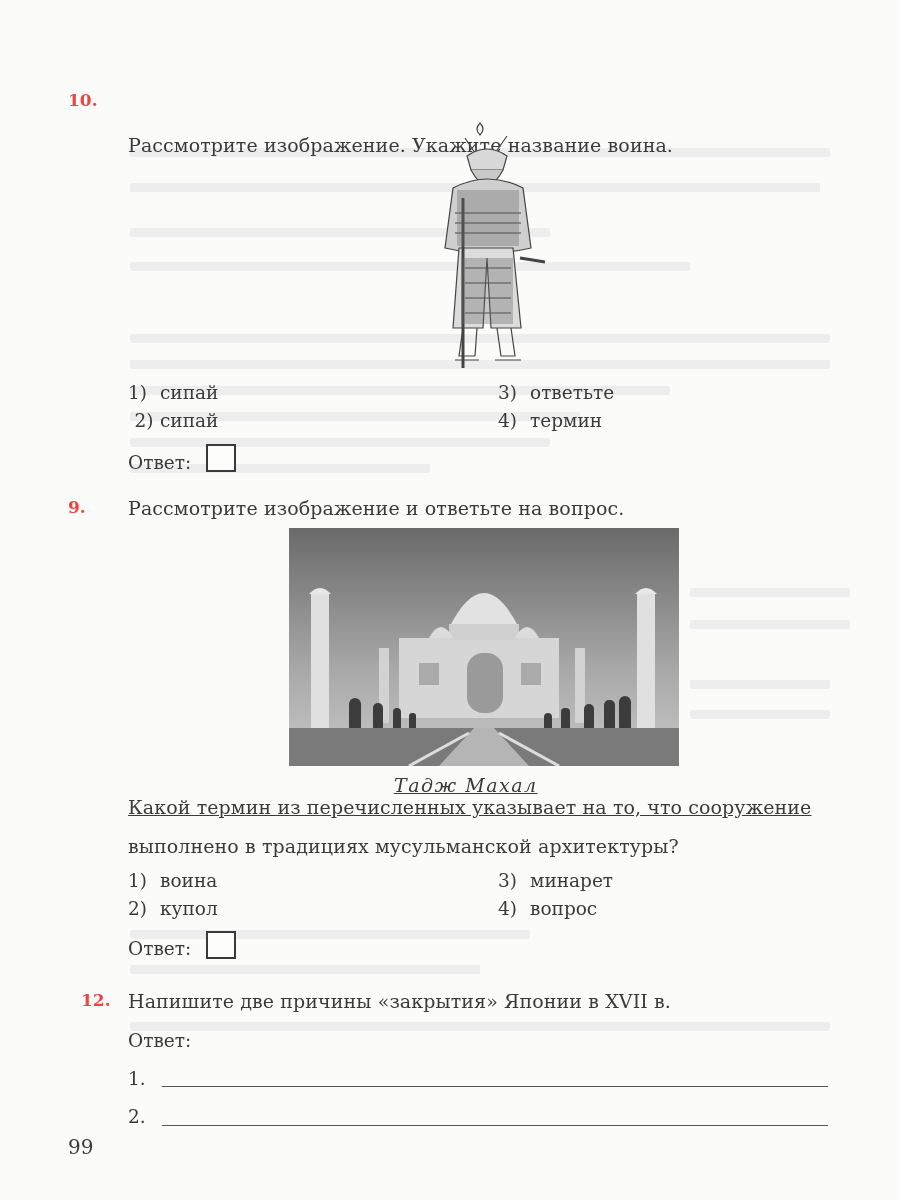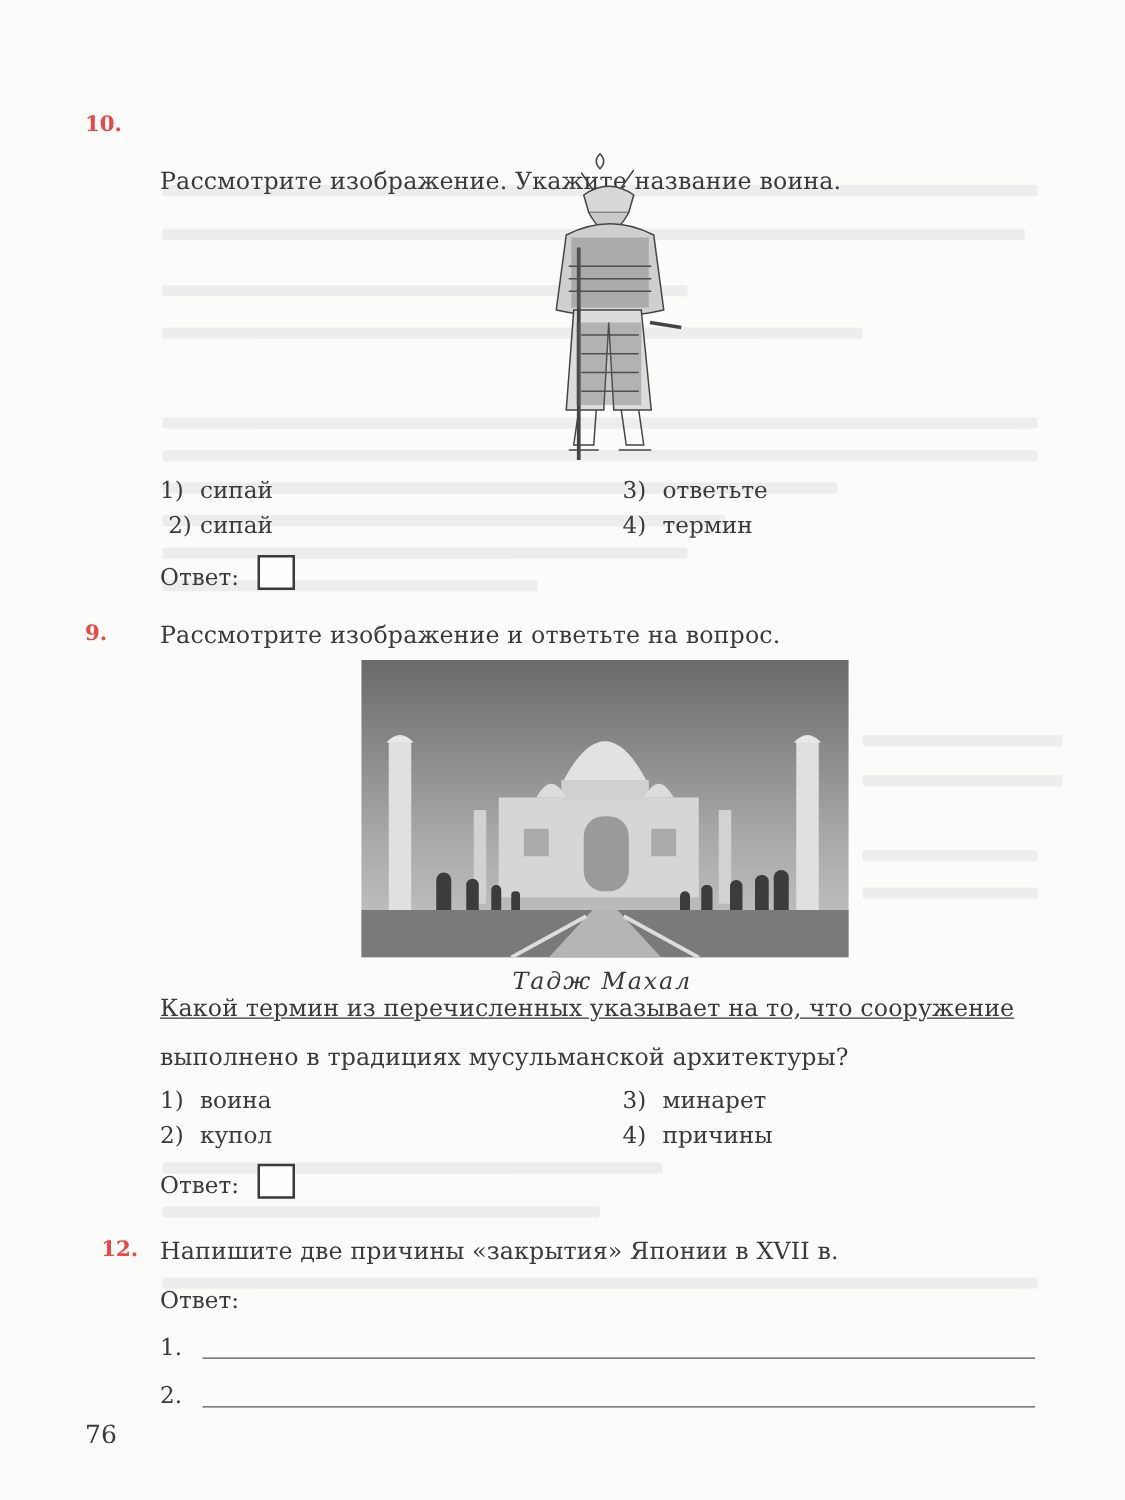--- a/index.html
+++ b/index.html
@@ -122,38 +122,38 @@
       <rect x="295" y="176" width="10" height="40" rx="5"></rect>
       <rect x="315" y="172" width="11" height="44" rx="5"></rect>
       <rect x="330" y="168" width="12" height="48" rx="6"></rect>
     </g>
 
     <rect x="0" y="200" width="390" height="38" fill="#7a7a7a"></rect>
     <path d="M150 238 L185 200 L205 200 L240 238z" fill="#b5b5b5"></path>
     <path d="M120 238 L180 205 M270 238 L210 205" stroke="#ddd" stroke-width="3"></path>
   </svg>
 
-  <div class="abs caption" style="left:410px;top:774px;">Тадж Махал</div>
+  <div class="abs caption" style="left:394px;top:774px;text-decoration:underline;">Тадж Махал</div>
   <div class="abs qtext" style="left:128px;top:796px;text-decoration:underline;">Какой термин из перечисленных указывает на то, что сооружение</div>
   <div class="abs qtext" style="left:128px;top:835px;">выполнено в традициях мусульманской архитектуры?</div>
 
   <div class="abs opt" style="left:128px;top:870px;"><span class="n">1)</span><span>воина</span></div>
   <div class="abs opt" style="left:128px;top:898px;"><span class="n">2)</span><span>купол</span></div>
   <div class="abs opt" style="left:498px;top:870px;"><span class="n">3)</span><span>минарет</span></div>
-  <div class="abs opt" style="left:498px;top:898px;"><span class="n">4)</span><span>причины</span></div>
+  <div class="abs opt" style="left:498px;top:898px;"><span class="n">4)</span><span>вопрос</span></div>
 
   <div class="abs answer-label" style="left:128px;top:938px;">Ответ:</div>
   <div class="answer-box" style="left:206px;top:931px;"></div>
 </section>
 
 <section>
   <div class="abs qnum" style="left:68px;top:990px;margin-left:13px;">12.</div>
   <div class="abs qtext" style="left:128px;top:990px;">Напишите две причины «закрытия» Японии в XVII в.</div>
   <div class="abs answer-label" style="left:128px;top:1030px;">Ответ:</div>
 
   <div class="abs opt" style="left:128px;top:1068px;">1.</div>
   <div class="line" style="left:162px;top:1086px;width:666px;"></div>
 
   <div class="abs opt" style="left:128px;top:1106px;">2.</div>
   <div class="line" style="left:162px;top:1125px;width:666px;"></div>
 </section>
 
-<div class="abs pagenum" style="left:68px;top:1135px;">76</div>
+<div class="abs pagenum" style="left:68px;top:1135px;">99</div>
 
 </body></html>

